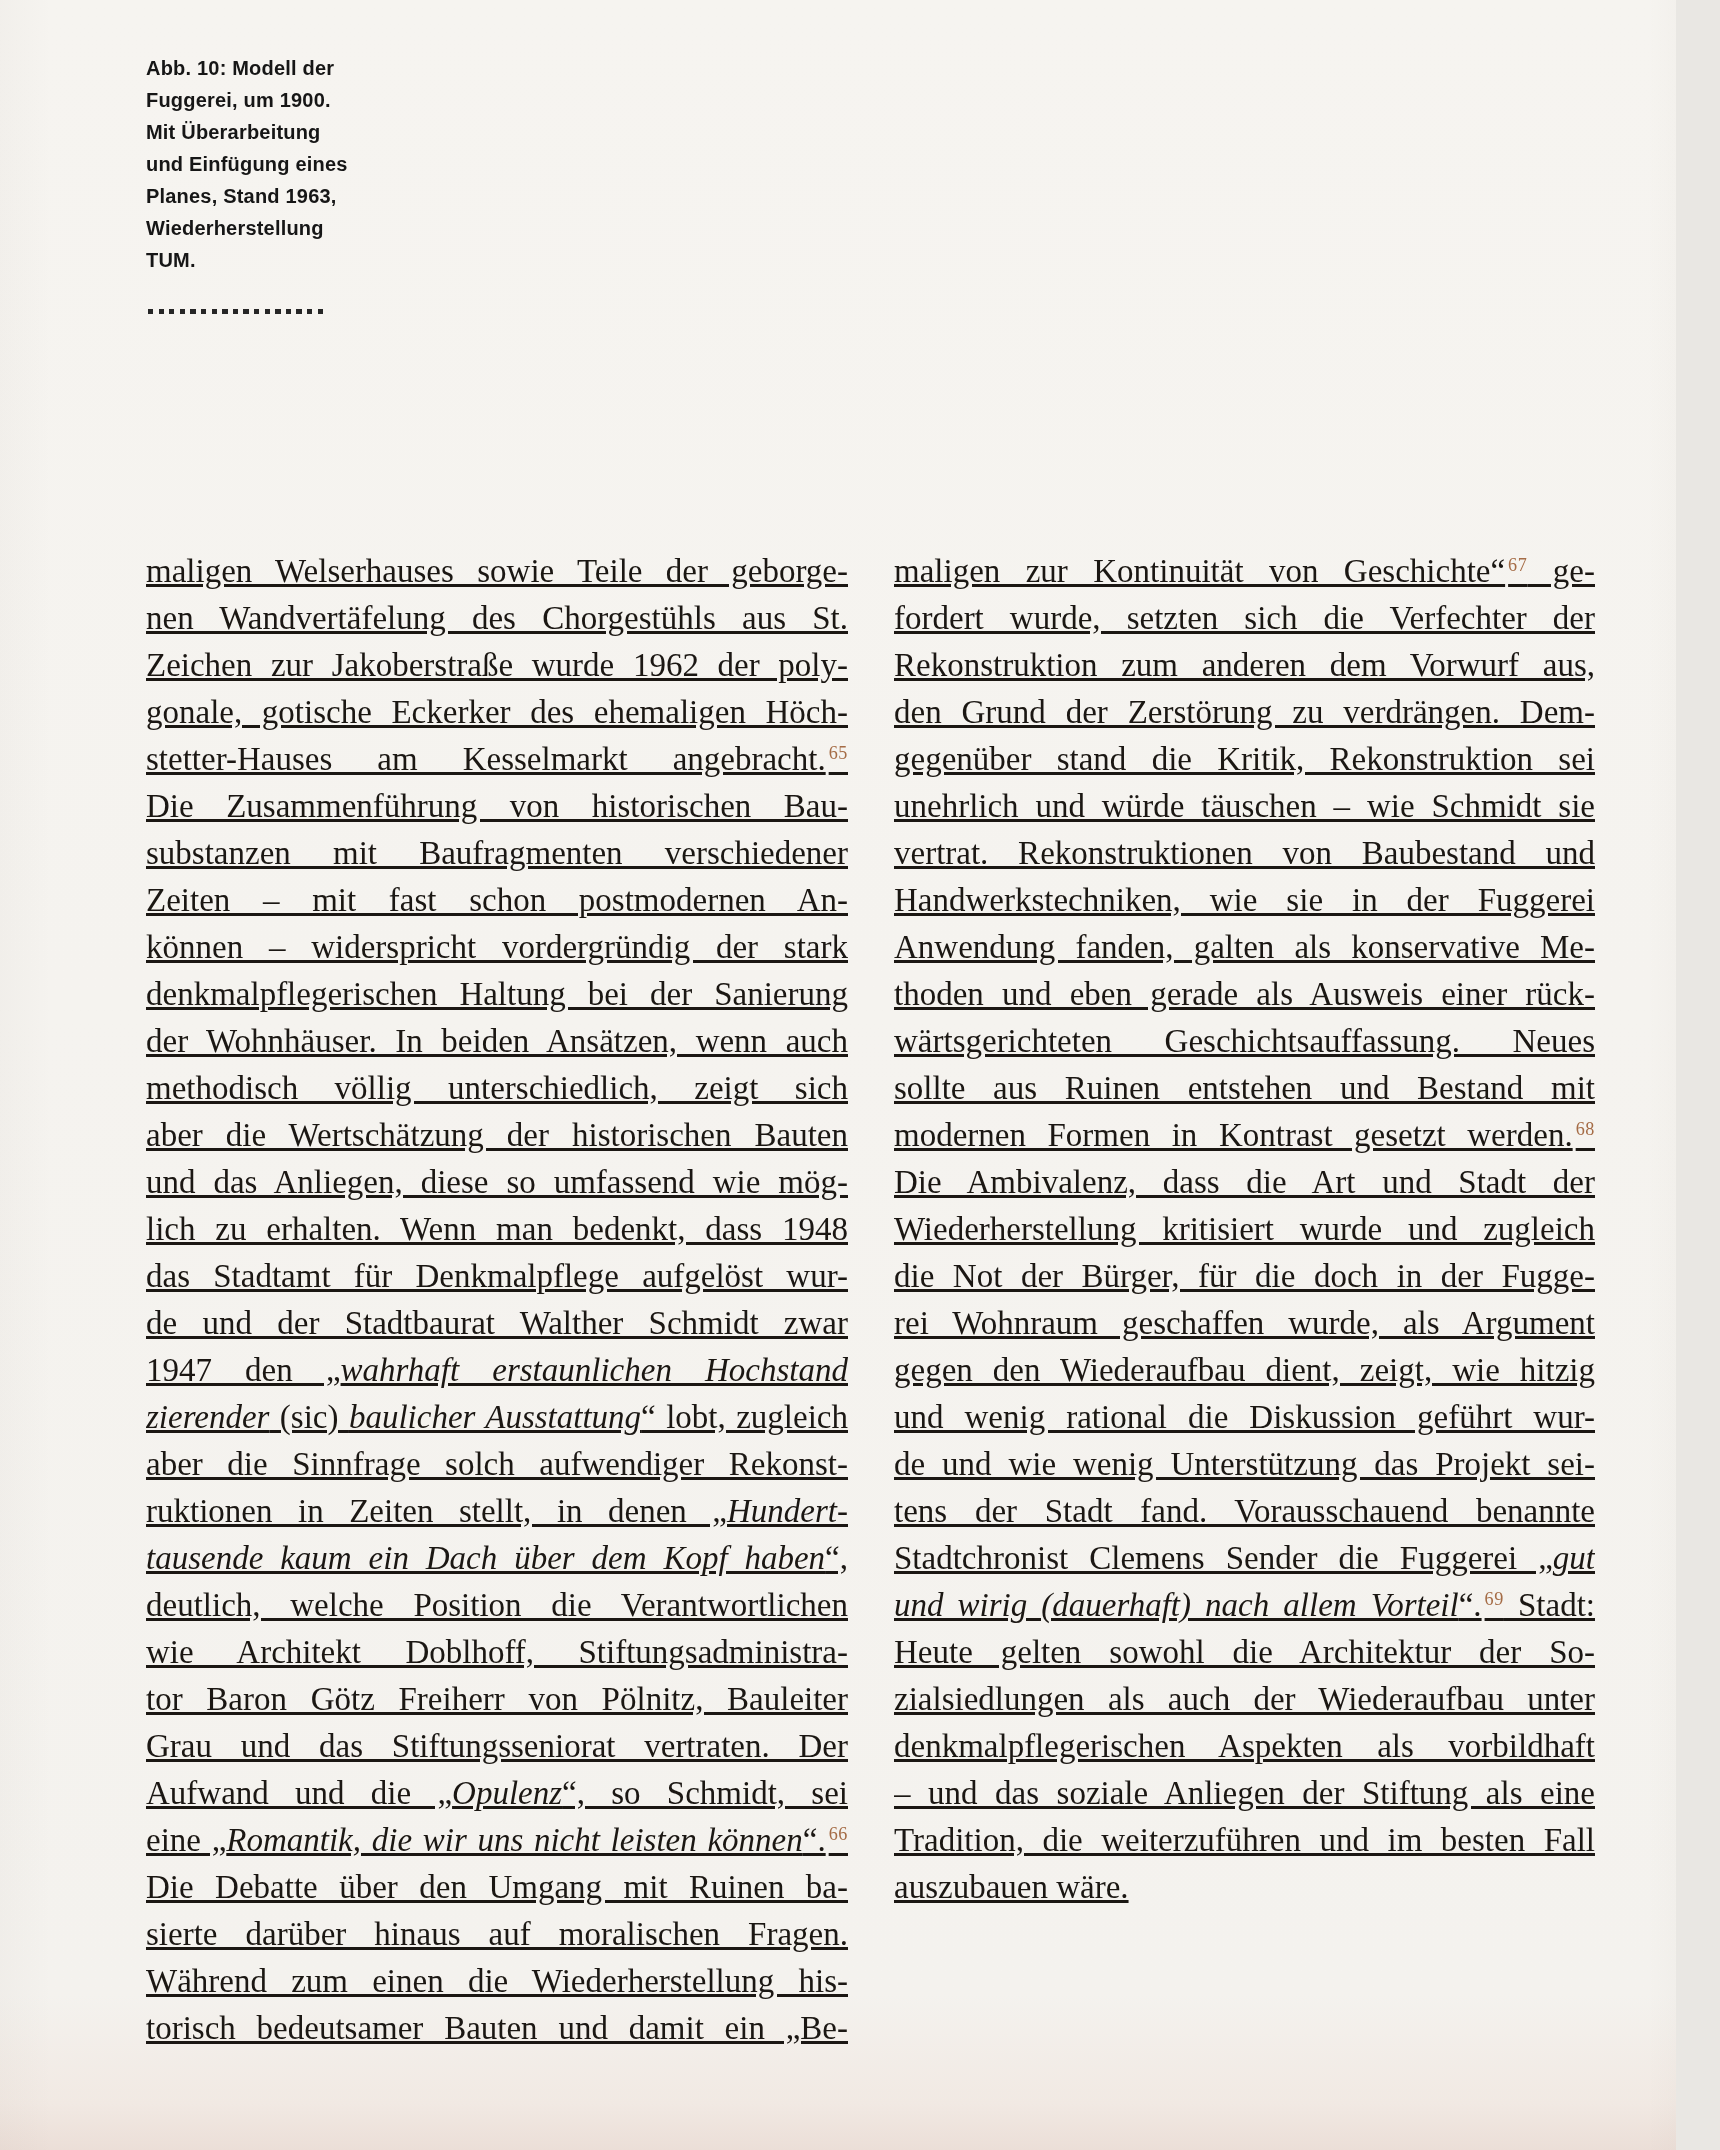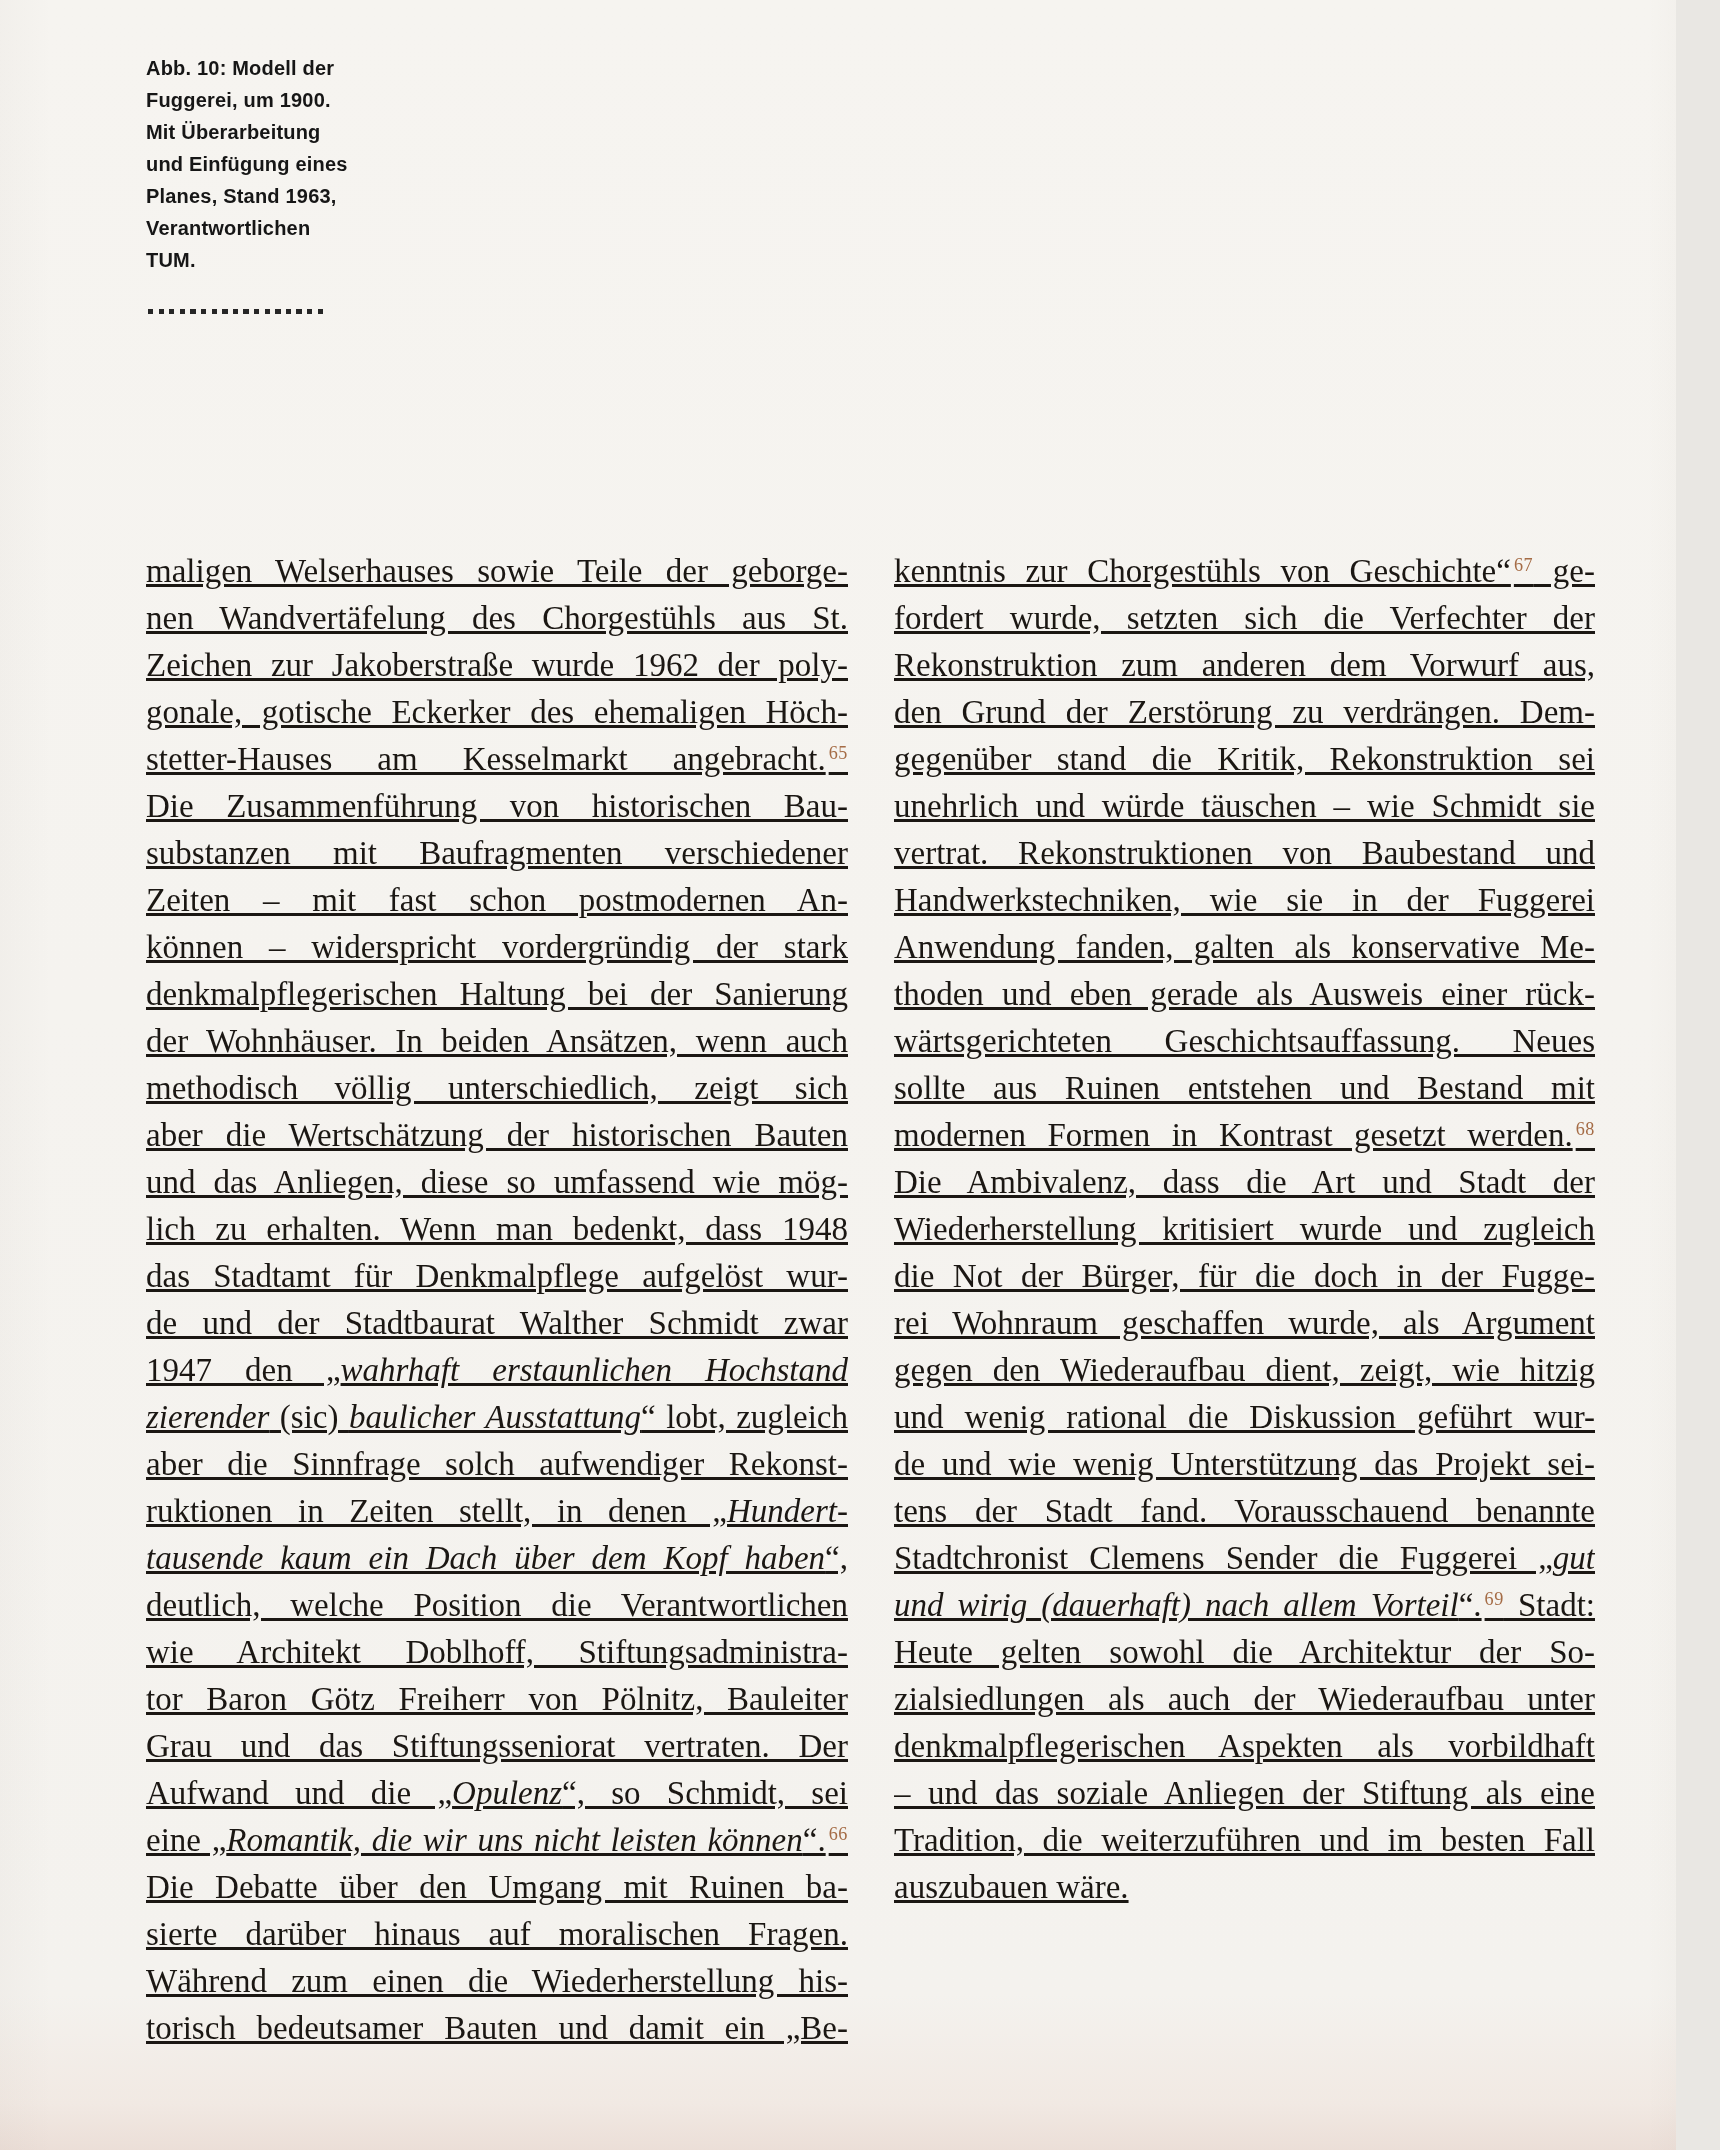--- a/index.html
+++ b/index.html
@@ -64,21 +64,21 @@
 <body>
 
 <div class="page">
 
   <div class="caption">
     <div>Abb. 10: Modell der</div>
     <div>Fuggerei, um 1900.</div>
     <div>Mit Überarbeitung</div>
     <div>und Einfügung eines</div>
     <div>Planes, Stand 1963,</div>
-    <div>Verantwortlichen</div>
+    <div>Wiederherstellung</div>
     <div>TUM.</div>
   </div>
 
   <div class="dots"></div>
 
   <div class="col col-left" id="col-left">
       <div class="line"><span>maligen Welserhauses sowie Teile der geborge-</span></div>
       <div class="line"><span>nen Wandvertäfelung des Chorgestühls aus St.</span></div>
       <div class="line"><span>Zeichen zur Jakoberstraße wurde 1962 der poly-</span></div>
       <div class="line"><span>gonale, gotische Eckerker des ehemaligen Höch-</span></div>
@@ -105,21 +105,21 @@
       <div class="line"><span>tor Baron Götz Freiherr von Pölnitz, Bauleiter</span></div>
       <div class="line"><span>Grau und das Stiftungsseniorat vertraten. Der</span></div>
       <div class="line"><span>Aufwand und die „</span><span class="it">Opulenz</span><span>“, so Schmidt, sei</span></div>
       <div class="line"><span>eine „</span><span class="it">Romantik, die wir uns nicht leisten können</span><span>“.</span><span class="sup">66</span></div>
       <div class="line"><span>Die Debatte über den Umgang mit Ruinen ba-</span></div>
       <div class="line"><span>sierte darüber hinaus auf moralischen Fragen.</span></div>
       <div class="line"><span>Während zum einen die Wiederherstellung his-</span></div>
       <div class="line"><span>torisch bedeutsamer Bauten und damit ein „Be-</span></div>
     </div>
   <div class="col col-right" id="col-right">
-      <div class="line"><span>kenntnis zur Chorgestühls von Geschichte“</span><span class="sup">67</span><span> ge-</span></div>
+      <div class="line"><span>maligen zur Kontinuität von Geschichte“</span><span class="sup">67</span><span> ge-</span></div>
       <div class="line"><span>fordert wurde, setzten sich die Verfechter der</span></div>
       <div class="line"><span>Rekonstruktion zum anderen dem Vorwurf aus,</span></div>
       <div class="line"><span>den Grund der Zerstörung zu verdrängen. Dem-</span></div>
       <div class="line"><span>gegenüber stand die Kritik, Rekonstruktion sei</span></div>
       <div class="line"><span>unehrlich und würde täuschen – wie Schmidt sie</span></div>
       <div class="line"><span>vertrat. Rekonstruktionen von Baubestand und</span></div>
       <div class="line"><span>Handwerkstechniken, wie sie in der Fuggerei</span></div>
       <div class="line"><span>Anwendung fanden, galten als konservative Me-</span></div>
       <div class="line"><span>thoden und eben gerade als Ausweis einer rück-</span></div>
       <div class="line"><span>wärtsgerichteten Geschichtsauffassung. Neues</span></div>

